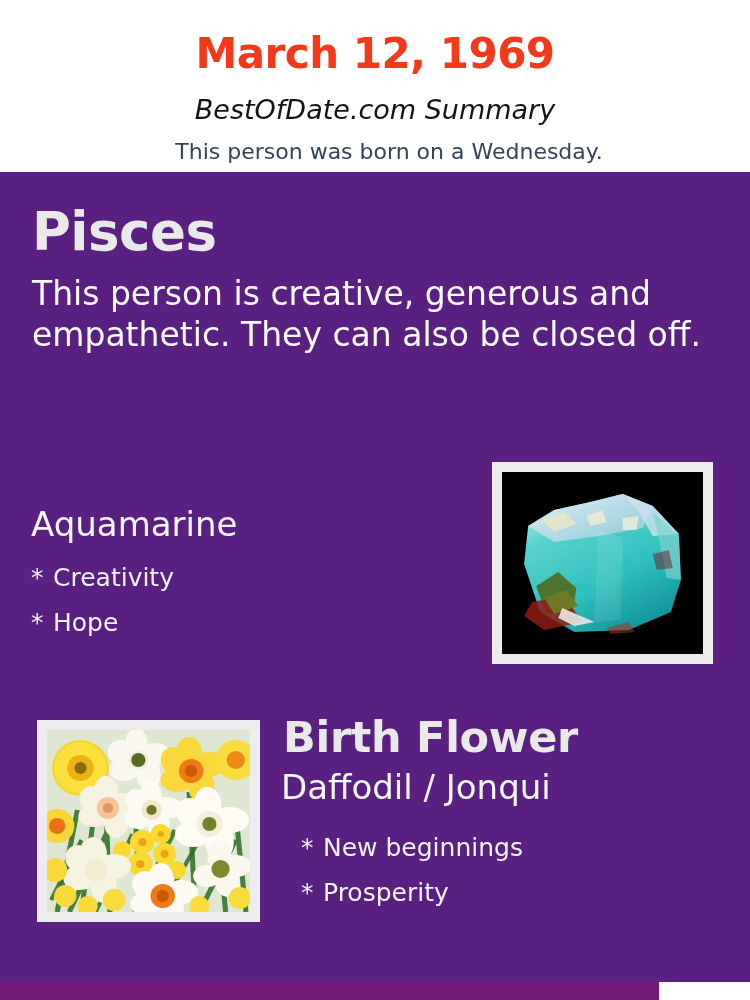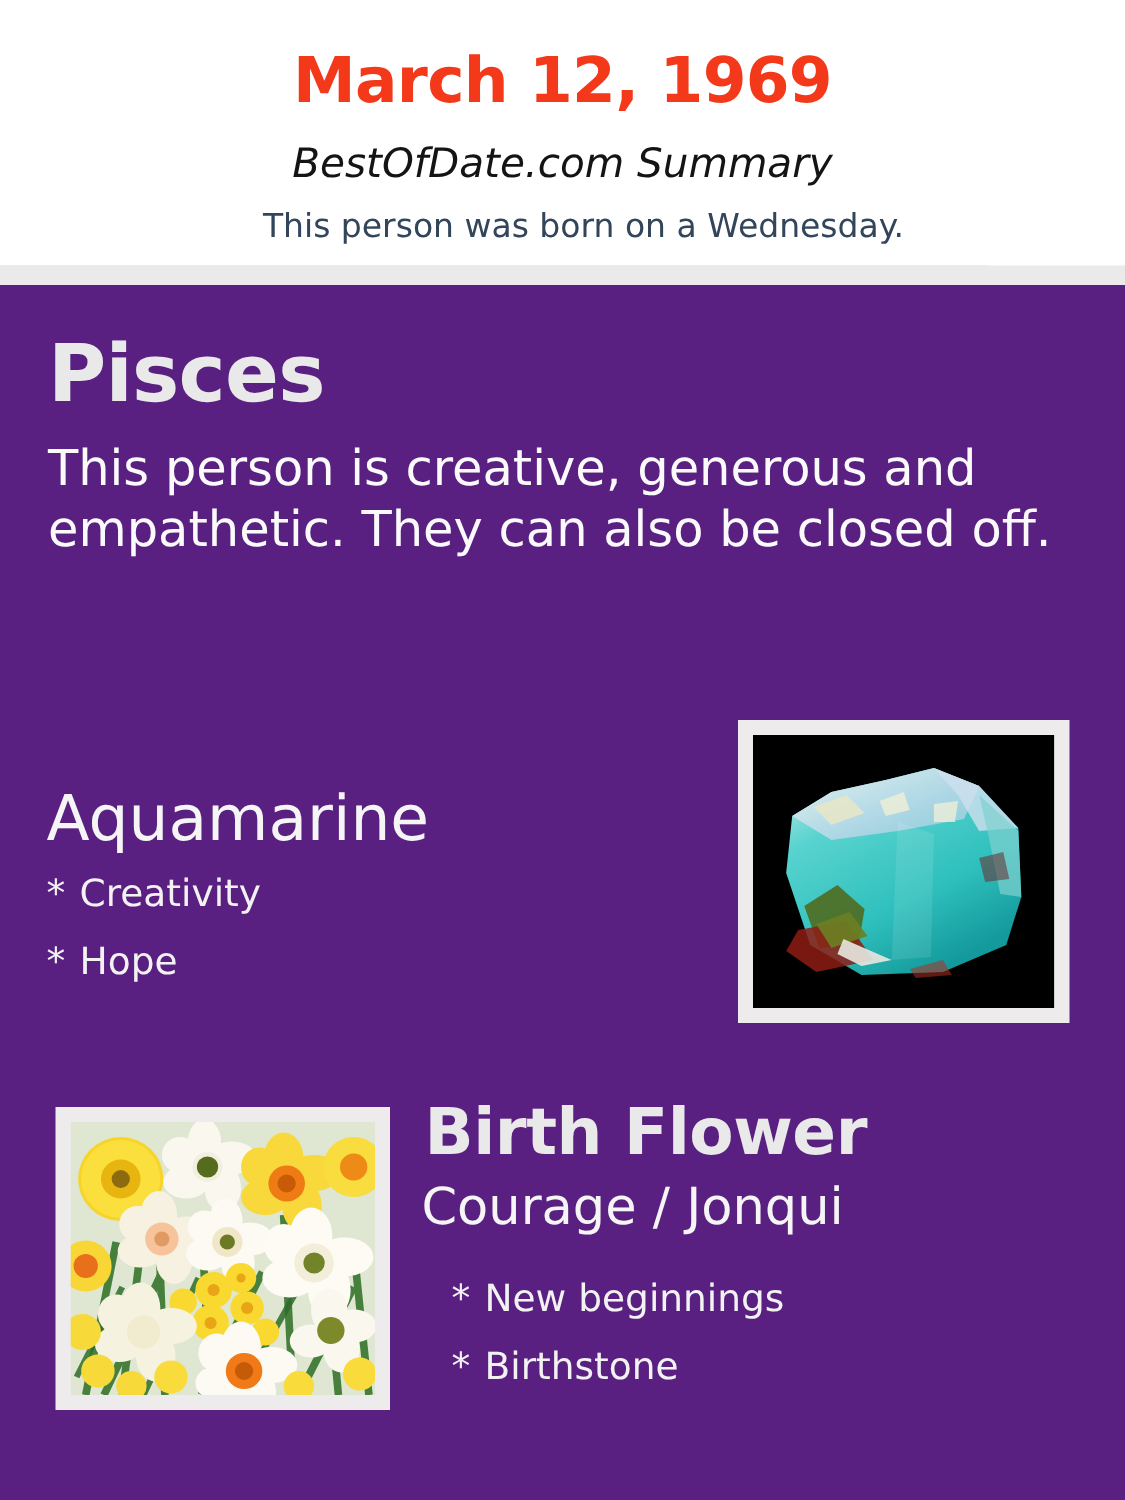--- a/index.html
+++ b/index.html
@@ -2,21 +2,21 @@
 <html><head>
 <meta charset="utf-8">
 <style>
   * { margin:0; padding:0; box-sizing:border-box; }
   html, body {
     width:750px; height:1000px;
     font-family:"DejaVu Sans", sans-serif;
     background:#ffffff;
     overflow:hidden;
   }
-  .page { position:relative; width:659px; height:1000px; background:#fde047; }
+  .page { position:relative; width:659px; height:1000px; background:#701a75; }
 
   
   .header {
     position:absolute; left:0; top:0; width:750px; height:177px;
     background:#ffffff; text-align:center;
   }
   .header-title {
     color:#F4391B;
     font-family:"DejaVu Sans", sans-serif;
     font-size:42px; font-weight:bold;
@@ -38,21 +38,21 @@
     padding-top:18px;
     margin-left:28px;
   }
   .header-divider {
     position:absolute; left:0; top:177px; width:750px; height:13px;
     background:#EAEAEA;
   }
 
   
   .body-panel {
-    position:absolute; left:0; top:190px; width:750px; height:810px;
+    position:absolute; left:0; top:172px; width:750px; height:810px;
     background:#5A2081;
   }
 
   .zodiac-name {
     position:absolute; left:32px; top:33px;
     color:#E9E9E9; font-size:53px; font-weight:bold;
     letter-spacing:-0.5px; line-height:1;
   }
   .zodiac-desc {
     position:absolute; left:32px; top:101px; width:672px;
@@ -61,21 +61,21 @@
   }
 
   
   .stone-heading {
     position:absolute; left:34px; top:281px;
     color:#E9E9E9; font-size:43px; font-weight:bold;
     letter-spacing:-0.3px; line-height:1;
   }
   .stone-name {
     position:absolute; left:31px; top:335px;
-    color:#F5F5F5; font-size:42px; font-weight:normal; line-height:1;
+    color:#F5F5F5; font-size:34px; font-weight:normal; line-height:1;
   }
   .stone-traits {
     position:absolute; left:31px; top:383px; list-style:none;
   }
   .stone-traits li {
     color:#F2F2F2; font-size:25px; font-weight:normal;
     line-height:45px; white-space:nowrap;
   }
   .bullet-star { display:inline-block; width:22px; }
 
@@ -161,24 +161,24 @@
           <path d="M42 126 L64 118 L76 134 L52 142 Z" fill="#6b7f22" opacity="0.9"></path>
           <path d="M60 136 L92 150 L72 154 L56 146 Z" fill="#e8e8e0" opacity="0.9"></path>
           <path d="M150 82 L166 78 L170 96 L154 98 Z" fill="#6c2a2c" opacity="0.55"></path>
           <path d="M104 156 L126 150 L132 160 L108 162 Z" fill="#b03020" opacity="0.55"></path>
           <path d="M96 58 L120 66 L118 148 L92 150 Z" fill="#ffffff" opacity="0.10"></path>
         </svg>
       </div>
     </div>
 
     <div class="flower-heading">Birth Flower</div>
-    <div class="flower-name">Courage / Jonqui</div>
+    <div class="flower-name">Daffodil / Jonqui</div>
     <ul class="flower-traits">
       <li><span class="bullet-star">*</span><span>New beginnings</span></li>
-      <li><span class="bullet-star">*</span><span>Birthstone</span></li>
+      <li><span class="bullet-star">*</span><span>Prosperity</span></li>
     </ul>
 
     <div class="photo-frame frame-flower">
       <div class="photo-inner">
         <svg class="art" viewBox="0 0 200 182" preserveAspectRatio="none">
           <rect x="0" y="0" width="200" height="182" fill="#dfe6d2"></rect>
           <g stroke="#3f7a34" stroke-width="5" fill="none" opacity="0.95">
             <path d="M10 182 L30 80"></path>
               <path d="M34 182 L48 70"></path>
               <path d="M62 182 L58 74"></path>

